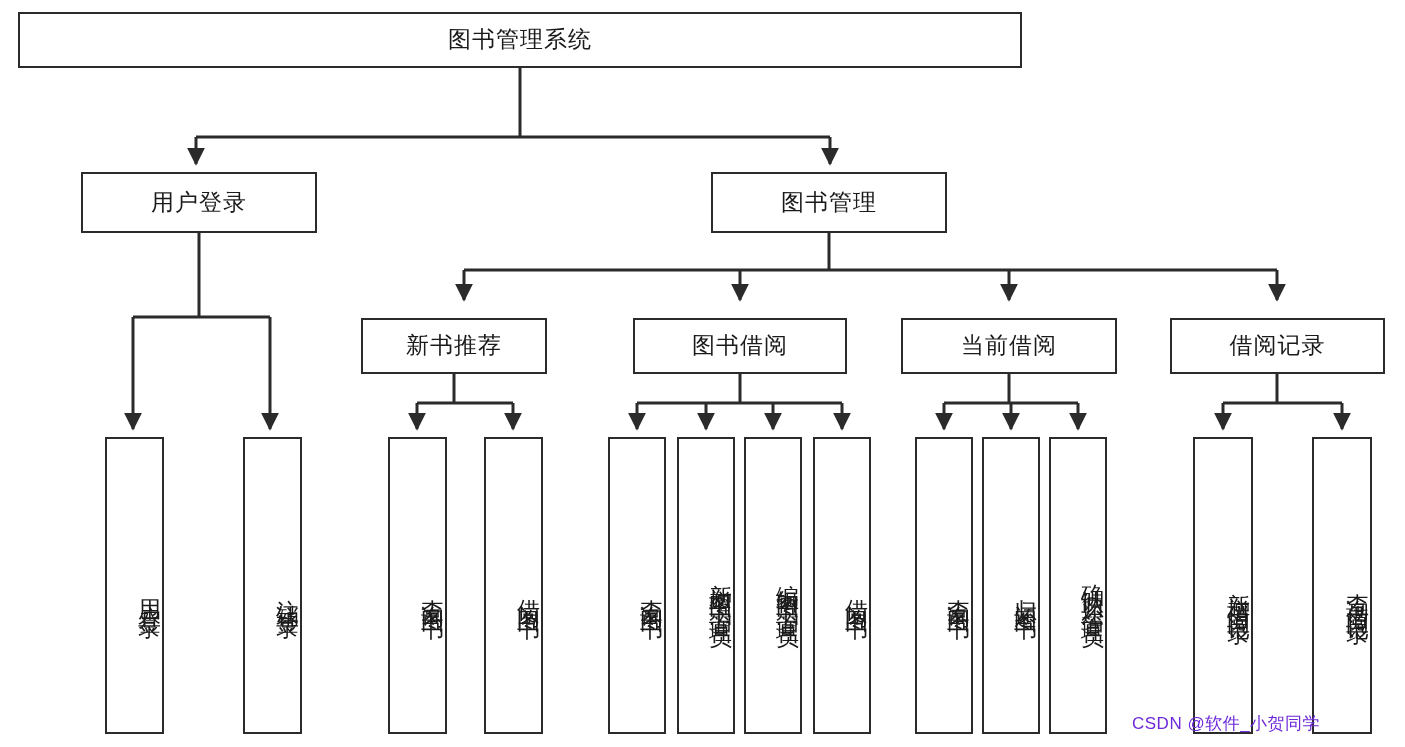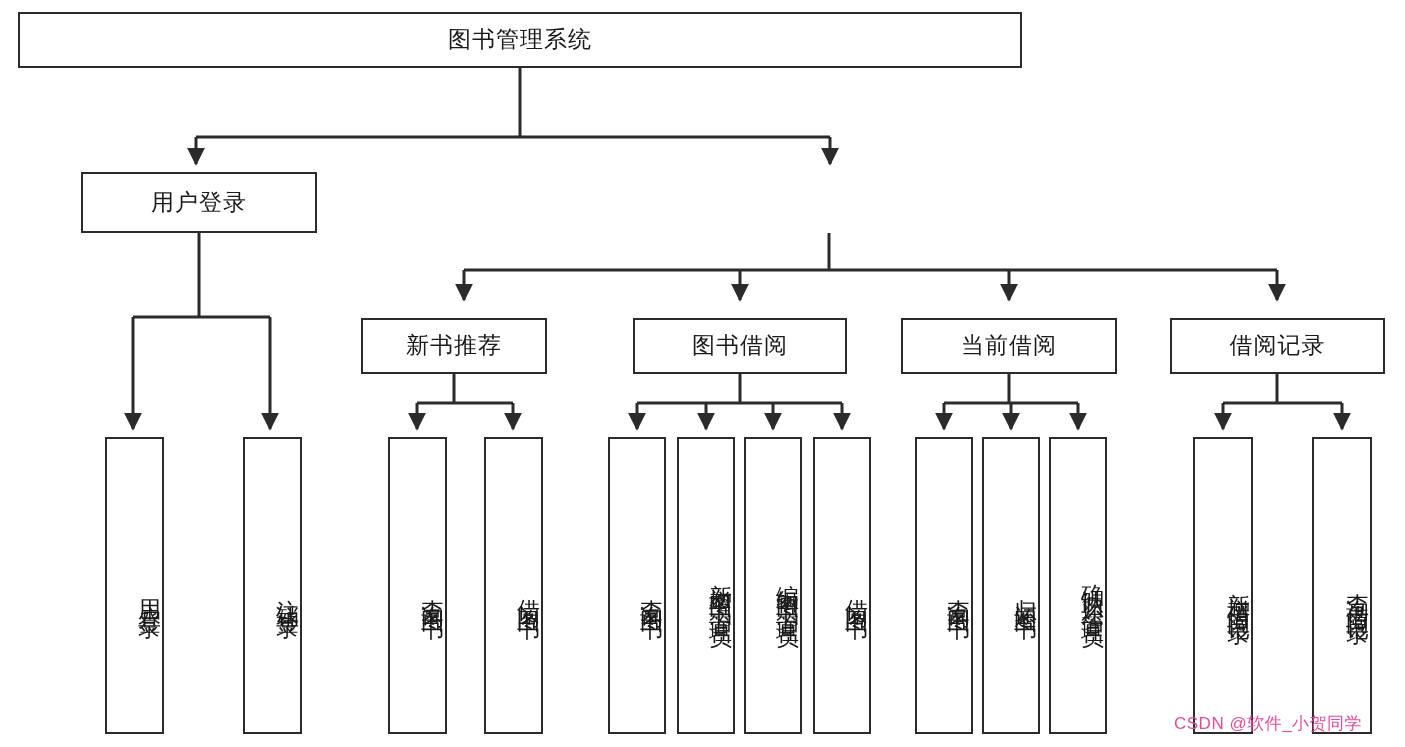--- a/index.html
+++ b/index.html
@@ -51,24 +51,24 @@
     justify-content: center;
   }
   .node.vert .vlabel {
     writing-mode: vertical-rl;
     text-orientation: upright;
     display: block;
     white-space: nowrap;
   }
   .watermark {
     position: absolute;
-    left: 1174px;
+    left: 1132px;
     top: 712px;
     font-size: 17px;
-    color: #ec4899;
+    color: #6d28d9;
     white-space: nowrap;
     letter-spacing: 0.5px;
   }
 </style>
 </head>
 <body>
 
 <div id="canvas">
 
   <svg id="edges" viewBox="0 0 1405 747" xmlns="http://www.w3.org/2000/svg">
@@ -121,20 +121,23 @@
     </g>
   </svg>
 
   <div class="node horiz" style="left:18px; top:12px; width:1004px; height:56px;">
     <span>图书管理系统</span>
   </div>
 
   <div class="node horiz" style="left:81px; top:172px; width:236px; height:61px;">
     <span>用户登录</span>
   </div>
+  <div class="node horiz" style="left:711px; top:172px; width:236px; height:61px;">
+    <span>图书管理</span>
+  </div>
 
   <div class="node horiz" style="left:361px; top:318px; width:186px; height:56px;align-items:center;">
     <span>新书推荐</span>
   </div>
   <div class="node horiz" style="left:633px; top:318px; width:214px; height:56px;font-family:Liberation Serif, serif;">
     <span>图书借阅</span>
   </div>
   <div class="node horiz" style="left:901px; top:318px; width:216px; height:56px;text-align:right;">
     <span>当前借阅</span>
   </div>

